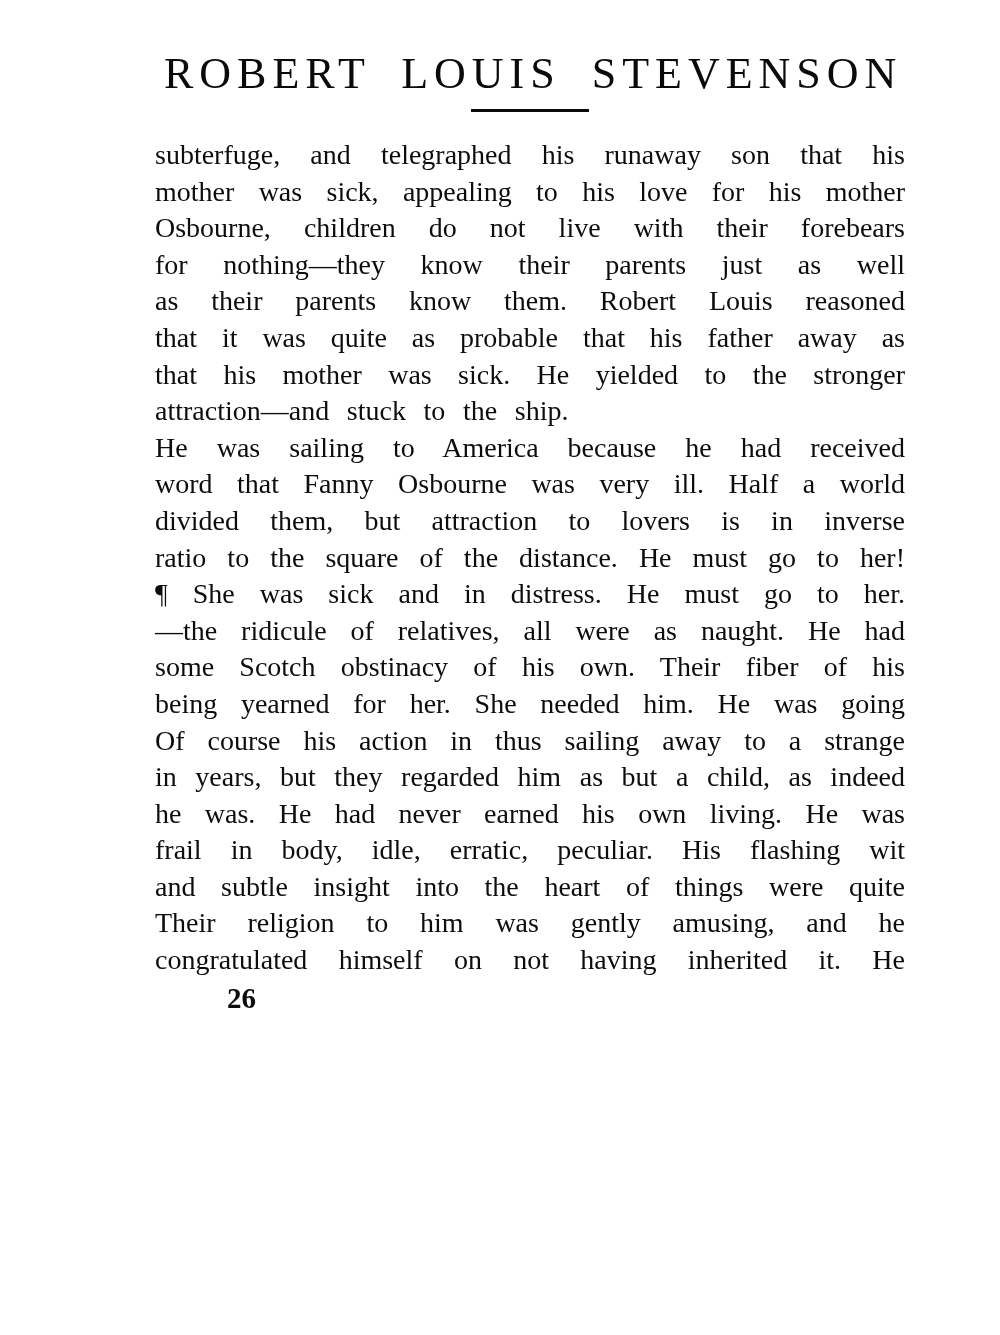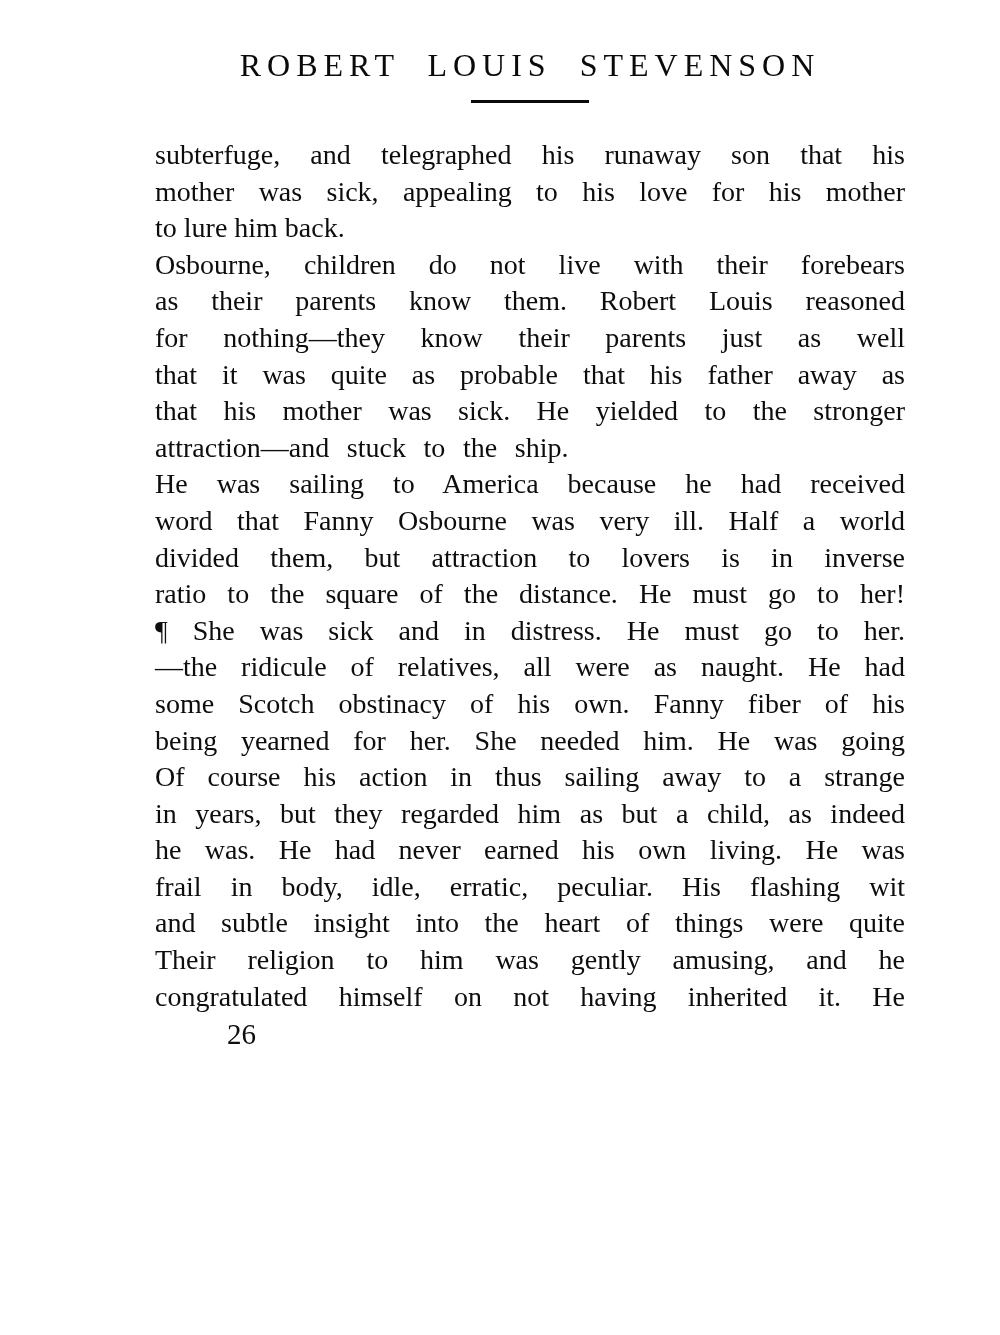--- a/index.html
+++ b/index.html
@@ -22,37 +22,37 @@
   }
   .column {
     width: 750px;
     margin-left: 155px;
     padding-top: 46px;
   }
   .book-header {
     text-align: center;
   }
   .book-header h1 {
-    margin: 0;
-    font-size: 32px;
+    margin: 9px;
+    font-size: 44px;
     line-height: 38px;
     font-weight: normal;
     letter-spacing: 6px;
     word-spacing: 14px;
     white-space: nowrap;
     color: #0a0a0a;
   }
   .title-rule {
     width: 118px;
     height: 3px;
     background: #0a0a0a;
     margin: 16px auto 0 auto;
   }
   .body-text {
-    margin-top: 34px;
+    margin-top: 25px;
     font-size: 28px;
   }
   .para {
     margin: 0;
   }
   .line {
     display: block;
     line-height: 36.6px;
     text-align: justify;
     text-align-last: justify;
@@ -64,61 +64,61 @@
     text-align-last: left;
   }
   .line.loose {
     word-spacing: 0.38em;
   }
   .page-footer {
     margin-top: 1px;
     padding-left: 72px;
     font-size: 29px;
     line-height: 36px;
+    font-weight: bold;
   }
 </style>
 </head>
 <body>
 
 <div class="page">
   <div class="column">
 
     <header class="book-header">
       <h1>ROBERT LOUIS STEVENSON</h1>
       <div class="title-rule"></div>
     </header>
 
     <main class="body-text">
 
       <p class="para">
         <span class="line">subterfuge, and telegraphed his runaway son that his</span>
         <span class="line">mother was sick, appealing to his love for his mother</span>
-        <span class="line end">to lure him back.</span>
       </p>
 
       <p class="para">
         <span class="line">Osbourne, children do not live with their forebears</span>
+        <span class="line">for nothing—they know their parents just as well</span>
         <span class="line">as their parents know them. Robert Louis reasoned</span>
-        <span class="line">for nothing—they know their parents just as well</span>
         <span class="line">that it was quite as probable that his father away as</span>
         <span class="line">that his mother was sick. He yielded to the stronger</span>
         <span class="line end loose">attraction—and stuck to the ship.</span>
       </p>
 
       <p class="para">
         <span class="line">He was sailing to America because he had received</span>
         <span class="line">word that Fanny Osbourne was very ill. Half a world</span>
         <span class="line">divided them, but attraction to lovers is in inverse</span>
         <span class="line">ratio to the square of the distance. He must go to her!</span>
       </p>
 
       <p class="para">
         <span class="line">¶ She was sick and in distress. He must go to her.</span>
         <span class="line">—the ridicule of relatives, all were as naught. He had</span>
-        <span class="line">some Scotch obstinacy of his own. Fanny fiber of his</span>
+        <span class="line">some Scotch obstinacy of his own. Their fiber of his</span>
         <span class="line">being yearned for her. She needed him. He was going</span>
       </p>
 
       <p class="para">
         <span class="line">Of course his action in thus sailing away to a strange</span>
         <span class="line">in years, but they regarded him as but a child, as indeed</span>
         <span class="line">he was. He had never earned his own living. He was</span>
         <span class="line">frail in body, idle, erratic, peculiar. His flashing wit</span>
         <span class="line">and subtle insight into the heart of things were quite</span>
         <span class="line">Their religion to him was gently amusing, and he</span>

